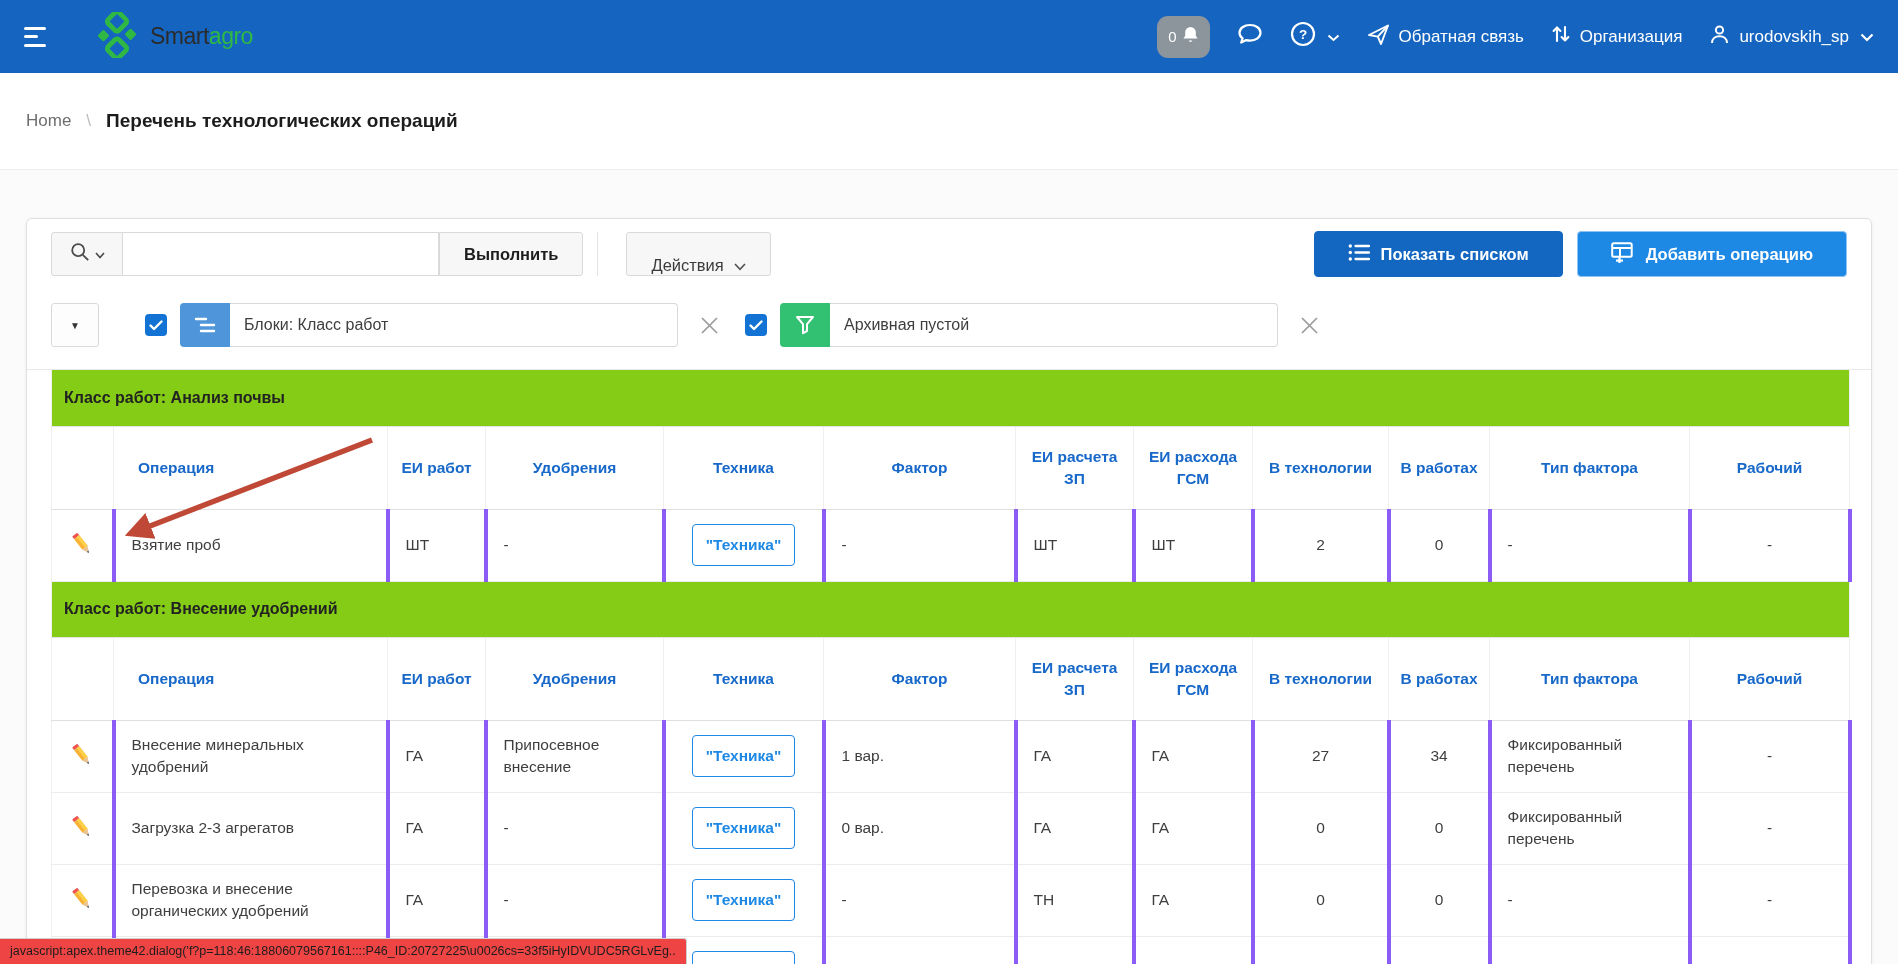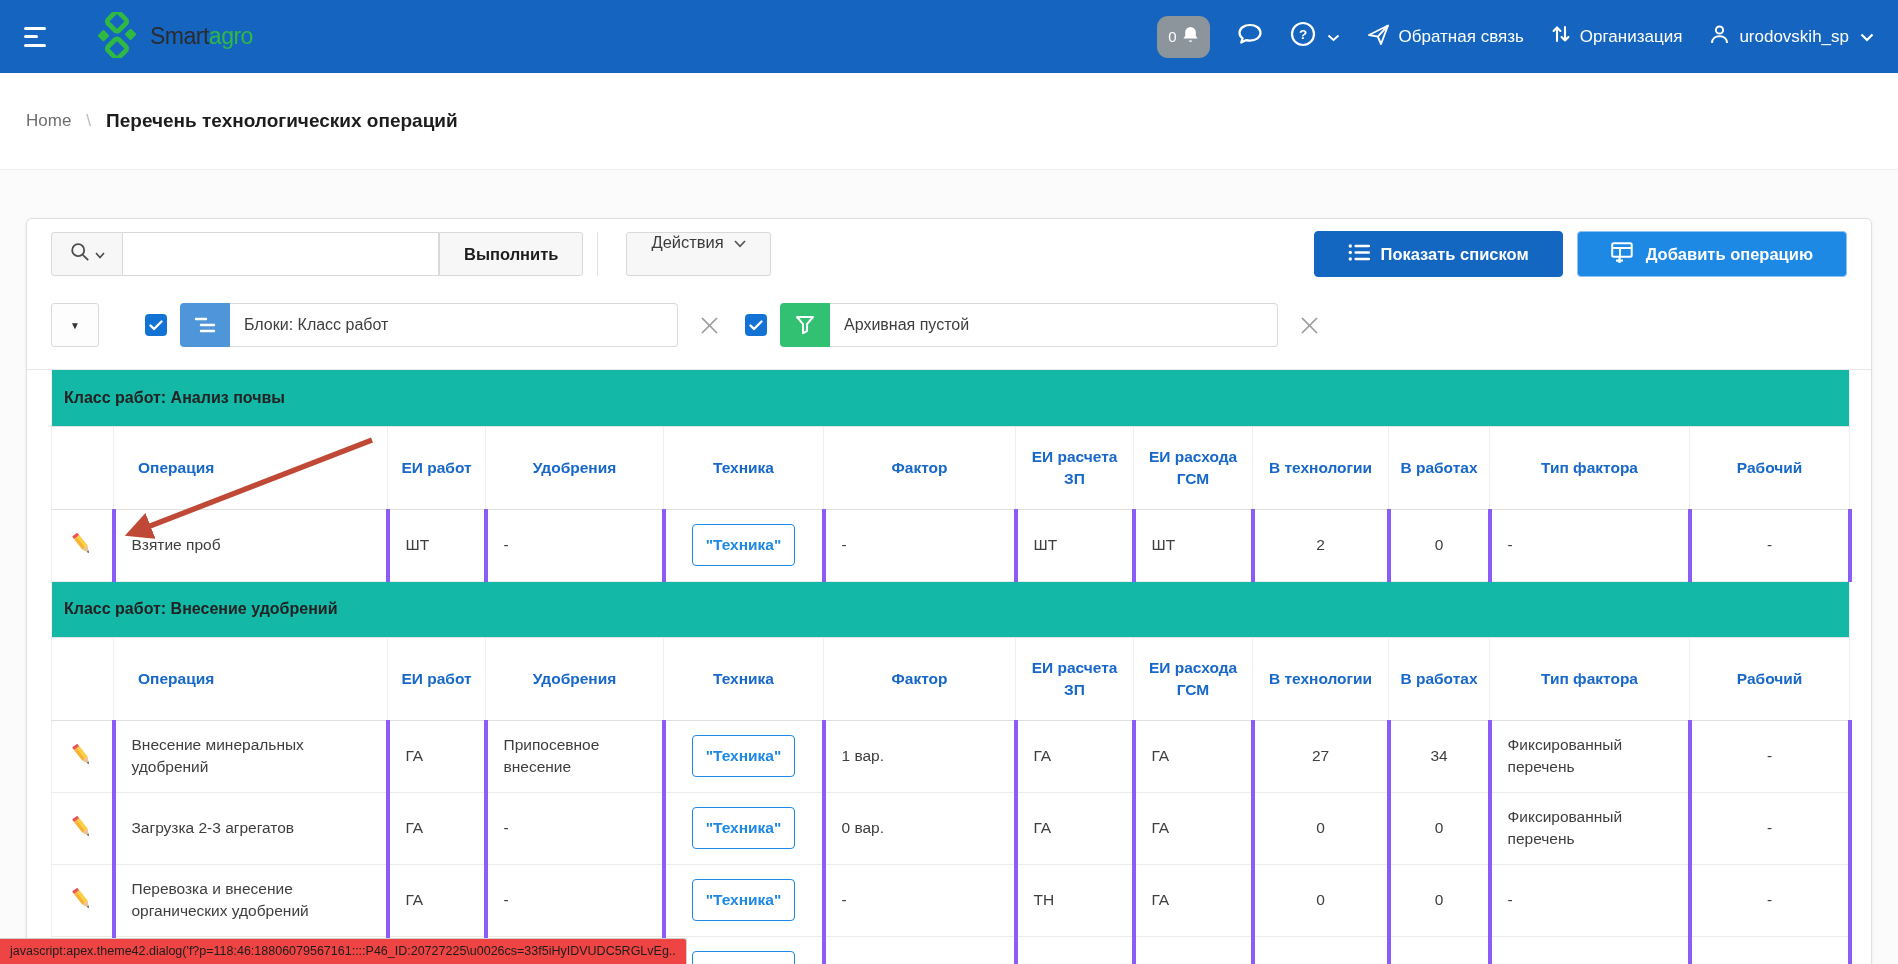--- a/index.html
+++ b/index.html
@@ -31,21 +31,21 @@
   
   .card { margin:48px 26px 0; background:#fff; border:1px solid #e0e0e0; border-radius:6px; box-shadow:0 1px 4px rgba(0,0,0,.06); overflow:hidden; }
 
   
   .toolbar { display:flex; align-items:center; margin:12px 24px 0; height:46px; }
   .search-group { display:flex; height:44px; }
   .search-btn { width:72px; background:#f7f7f7; border:1px solid #d9d9d9; border-radius:3px 0 0 3px; display:flex; align-items:center; justify-content:center; gap:5px; cursor:pointer; color:#4a4a4a; }
   .search-input { width:316px; height:44px; border:1px solid #d9d9d9; border-left:none; padding:0 12px; font-size:16px; font-family:inherit; color:#3e3e3e; outline:none; }
   .btn-gray { height:44px; background:#f7f7f7; border:1px solid #d9d9d9; border-radius:0 3px 3px 0; padding:0 24px; font-size:16.5px; font-family:inherit; color:#1d1d1d; cursor:pointer; }
   .execute-btn { font-weight:700; }
-  .actions-btn { border-radius:3px; margin-left:28px; color:#3c3c3c; display:flex; align-items:flex-start; gap:10px; }
+  .actions-btn { border-radius:3px; margin-left:28px; color:#3c3c3c; display:flex; align-items:flex-end; gap:10px; }
   .v-sep { width:1px; height:44px; background:#e3e3e3; margin-left:14px; }
   .toolbar-right { margin-left:auto; display:flex; gap:14px; }
   .btn-blue { height:46px; border-radius:4px; color:#fff; font-size:16.5px; font-weight:700; font-family:inherit; display:flex; align-items:center; gap:11px; padding:0 33px; cursor:pointer; border:1px solid transparent; }
   .btn-dark-blue { background:#1467c1; border-color:#1467c1; }
   .btn-light-blue { background:#1e88e5; border-color:#8ec2f3; }
 
   
   .filter-bar { display:flex; align-items:center; margin:26px 24px 0; height:44px; }
   .fd-btn { width:48px; height:44px; background:#fdfdfd; border:1px solid #d9d9d9; border-radius:3px; color:#333; font-size:10px; cursor:pointer; }
   .filter-item { display:flex; align-items:center; }
@@ -53,21 +53,21 @@
   .cb { width:22px; height:22px; border-radius:4px; background:#1273d4; display:flex; align-items:center; justify-content:center; margin-right:13px; cursor:pointer; flex:none; }
   .chip { width:50px; height:44px; border-radius:4px 0 0 4px; display:flex; align-items:center; justify-content:center; flex:none; }
   .chip-green { background:#32c073; }
   .chip-blue { background:#4e96d9; }
   .f-input { width:448px; height:44px; border:1px solid #d9d9d9; border-left:none; border-radius:0 4px 4px 0; background:#fff; display:flex; align-items:center; padding:0 14px; font-size:16px; color:#3e3e3e; cursor:pointer; }
   .x-btn { margin-left:20px; background:none; border:none; padding:2px; cursor:pointer; line-height:0; }
 
   
   .report { margin-top:22px; border-top:1px solid #e8e8e8; }
   table.report-table { border-collapse:collapse; margin:0 24px; width:1798px; table-layout:fixed; border-left:1px solid #efefef; }
-  .group-row td { background:#14b8a6; font-weight:700; font-size:16px; color:#222; height:56px; padding:0 12px; border-bottom:1px solid #e3e3e3; border-right:1px solid #efefef; }
+  .group-row td { background:#84cc16; font-weight:700; font-size:16px; color:#222; height:56px; padding:0 12px; border-bottom:1px solid #e3e3e3; border-right:1px solid #efefef; }
   .head-row th { height:83px; font-size:15.5px; font-weight:700; color:#1768c9; background:#fff; text-align:center; line-height:1.4; border-bottom:1px solid #e0e0e0; border-right:1px solid #efefef; padding:4px 6px; cursor:pointer; }
   .head-row th.c0 { text-align:left; padding-left:24px; }
   .data-row td { height:72px; border-bottom:1px solid #ececec; border-right:4px solid #8b5cf6; font-size:15.5px; color:#3e3e3e; padding:6px 16px; line-height:1.45; background:#fff; }
   td.a-center { text-align:center; padding:6px 8px; }
   td.c-edit { text-align:center; padding:0; }
   .edit-btn { background:none; border:none; cursor:pointer; line-height:0; padding:4px; }
   .tech-btn { border:1.5px solid #1e88e5; color:#1e88e5; background:#fff; font-weight:700; font-size:15.5px; font-family:inherit; padding:11px 13px; border-radius:4px; cursor:pointer; white-space:nowrap; }
 
   
   .arrow-svg { position:fixed; left:100px; top:425px; z-index:40; pointer-events:none; }

